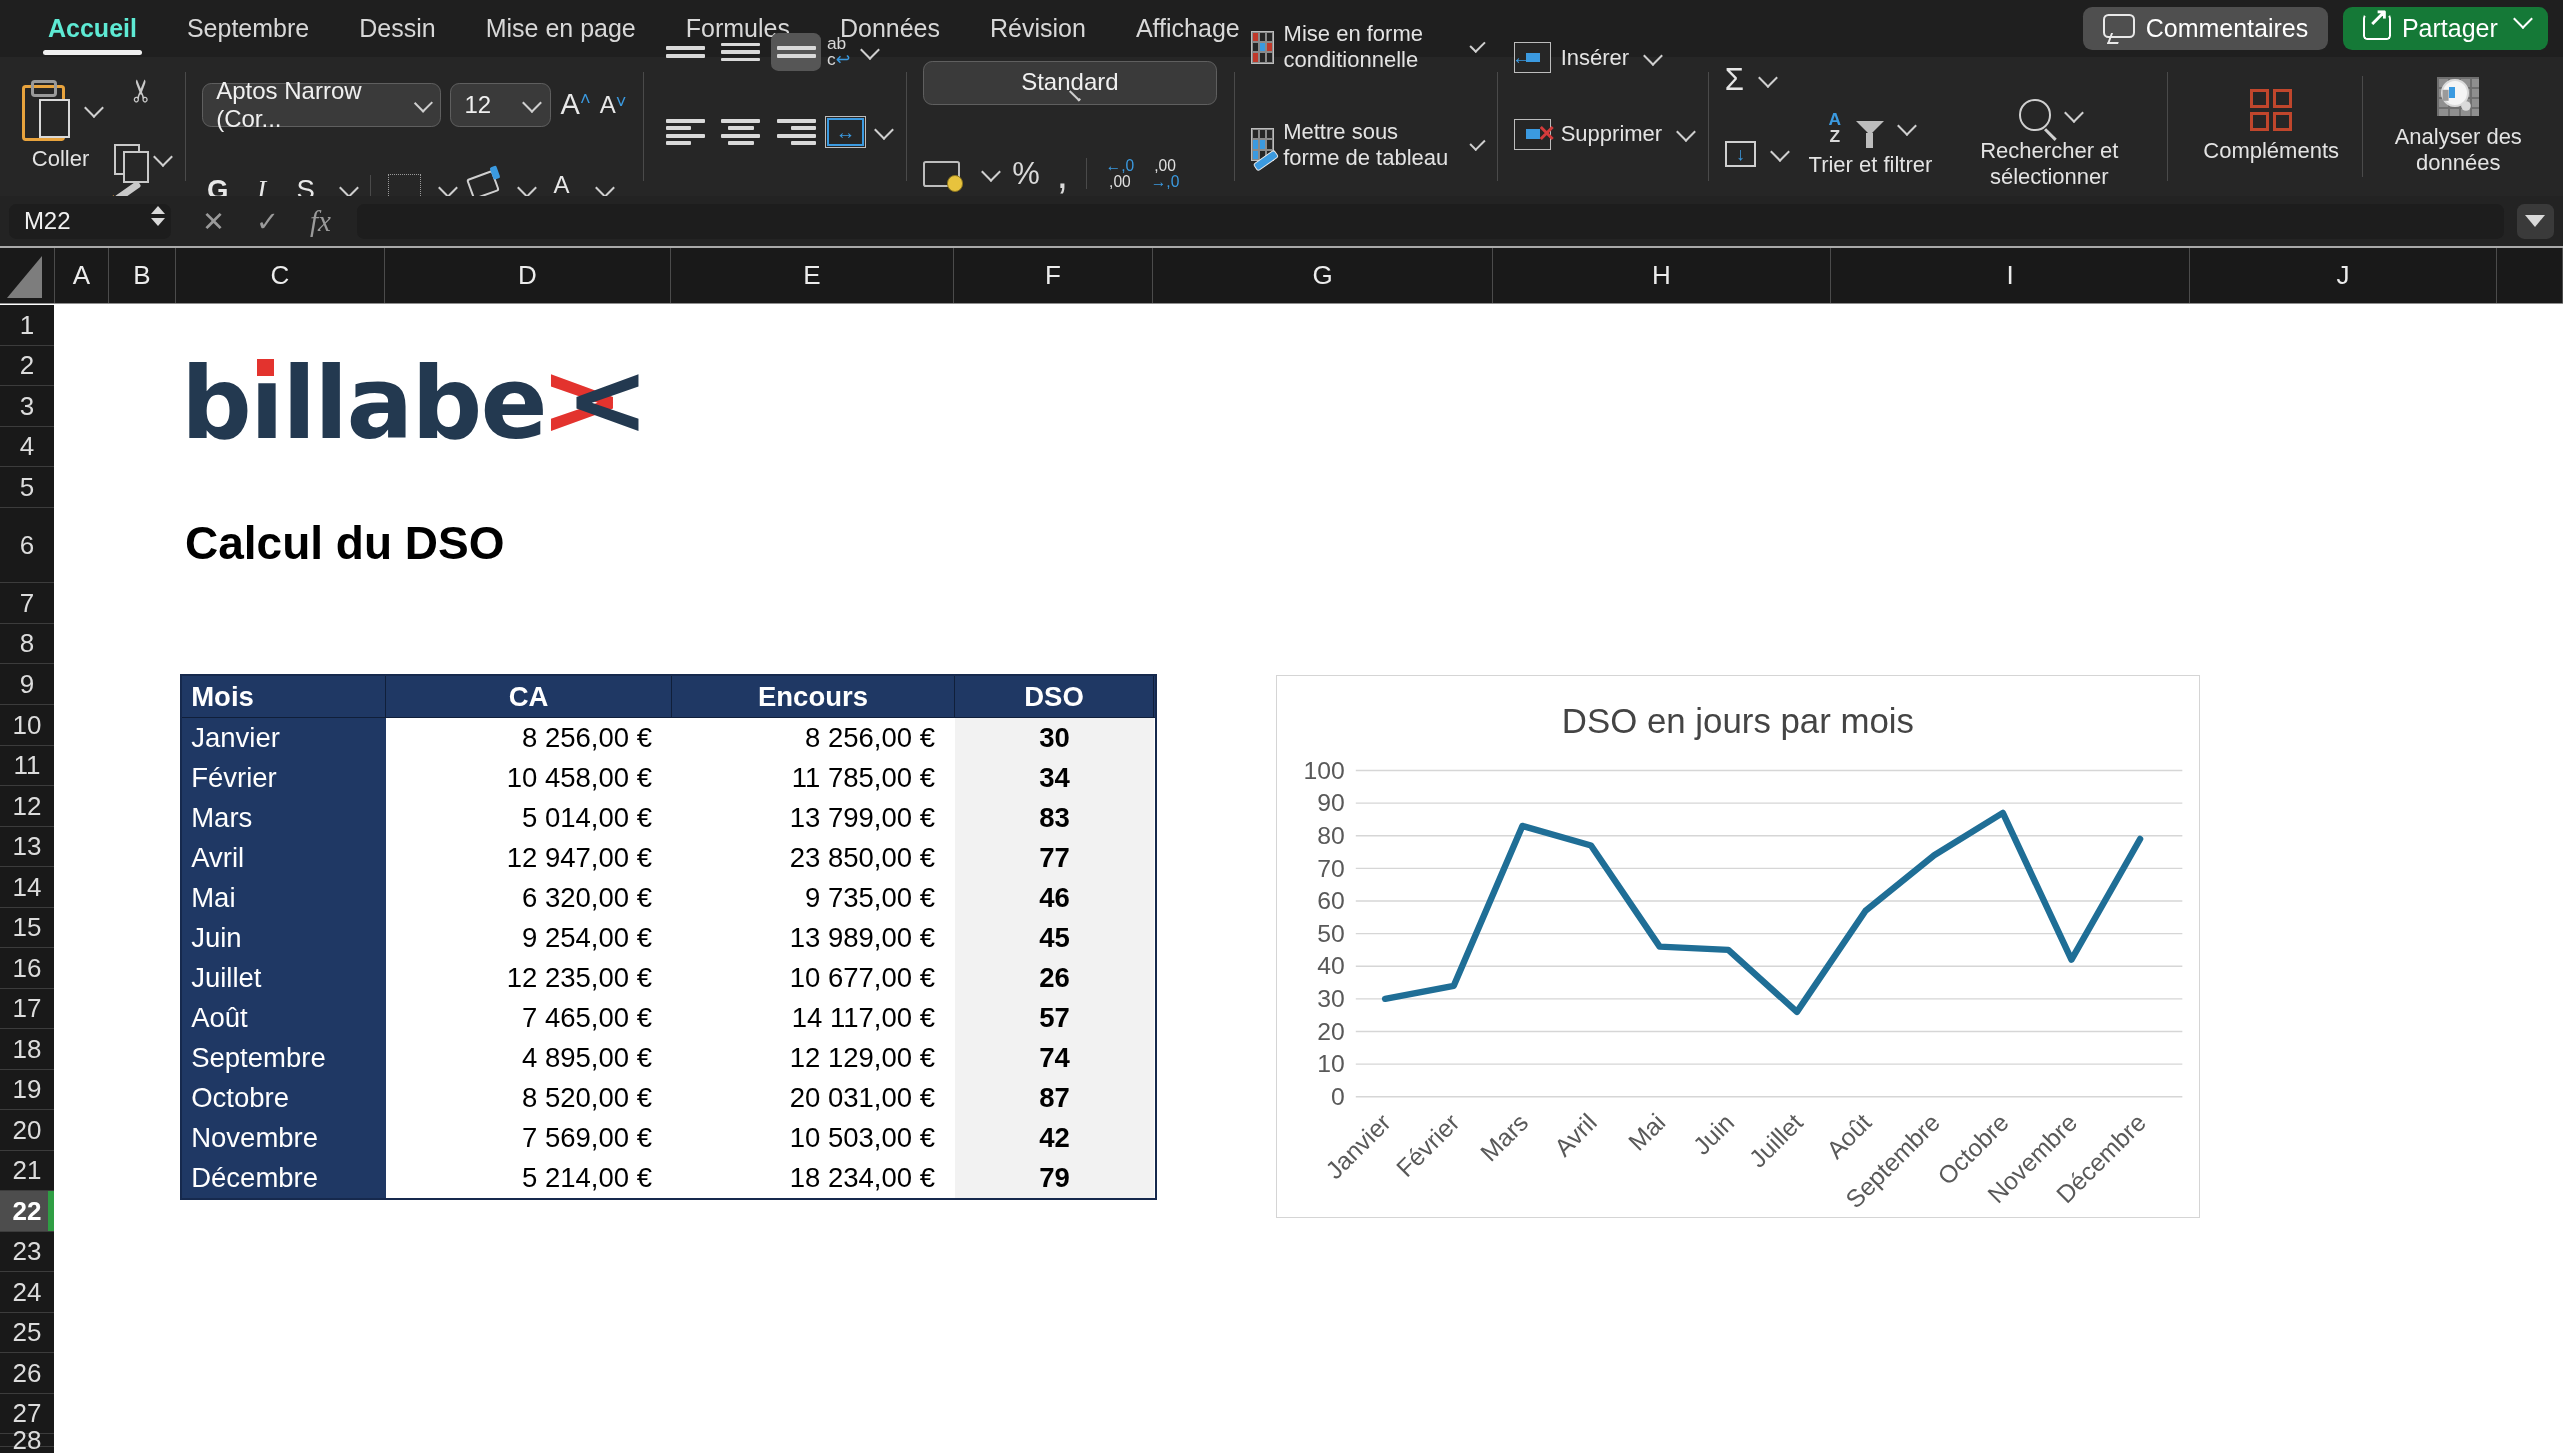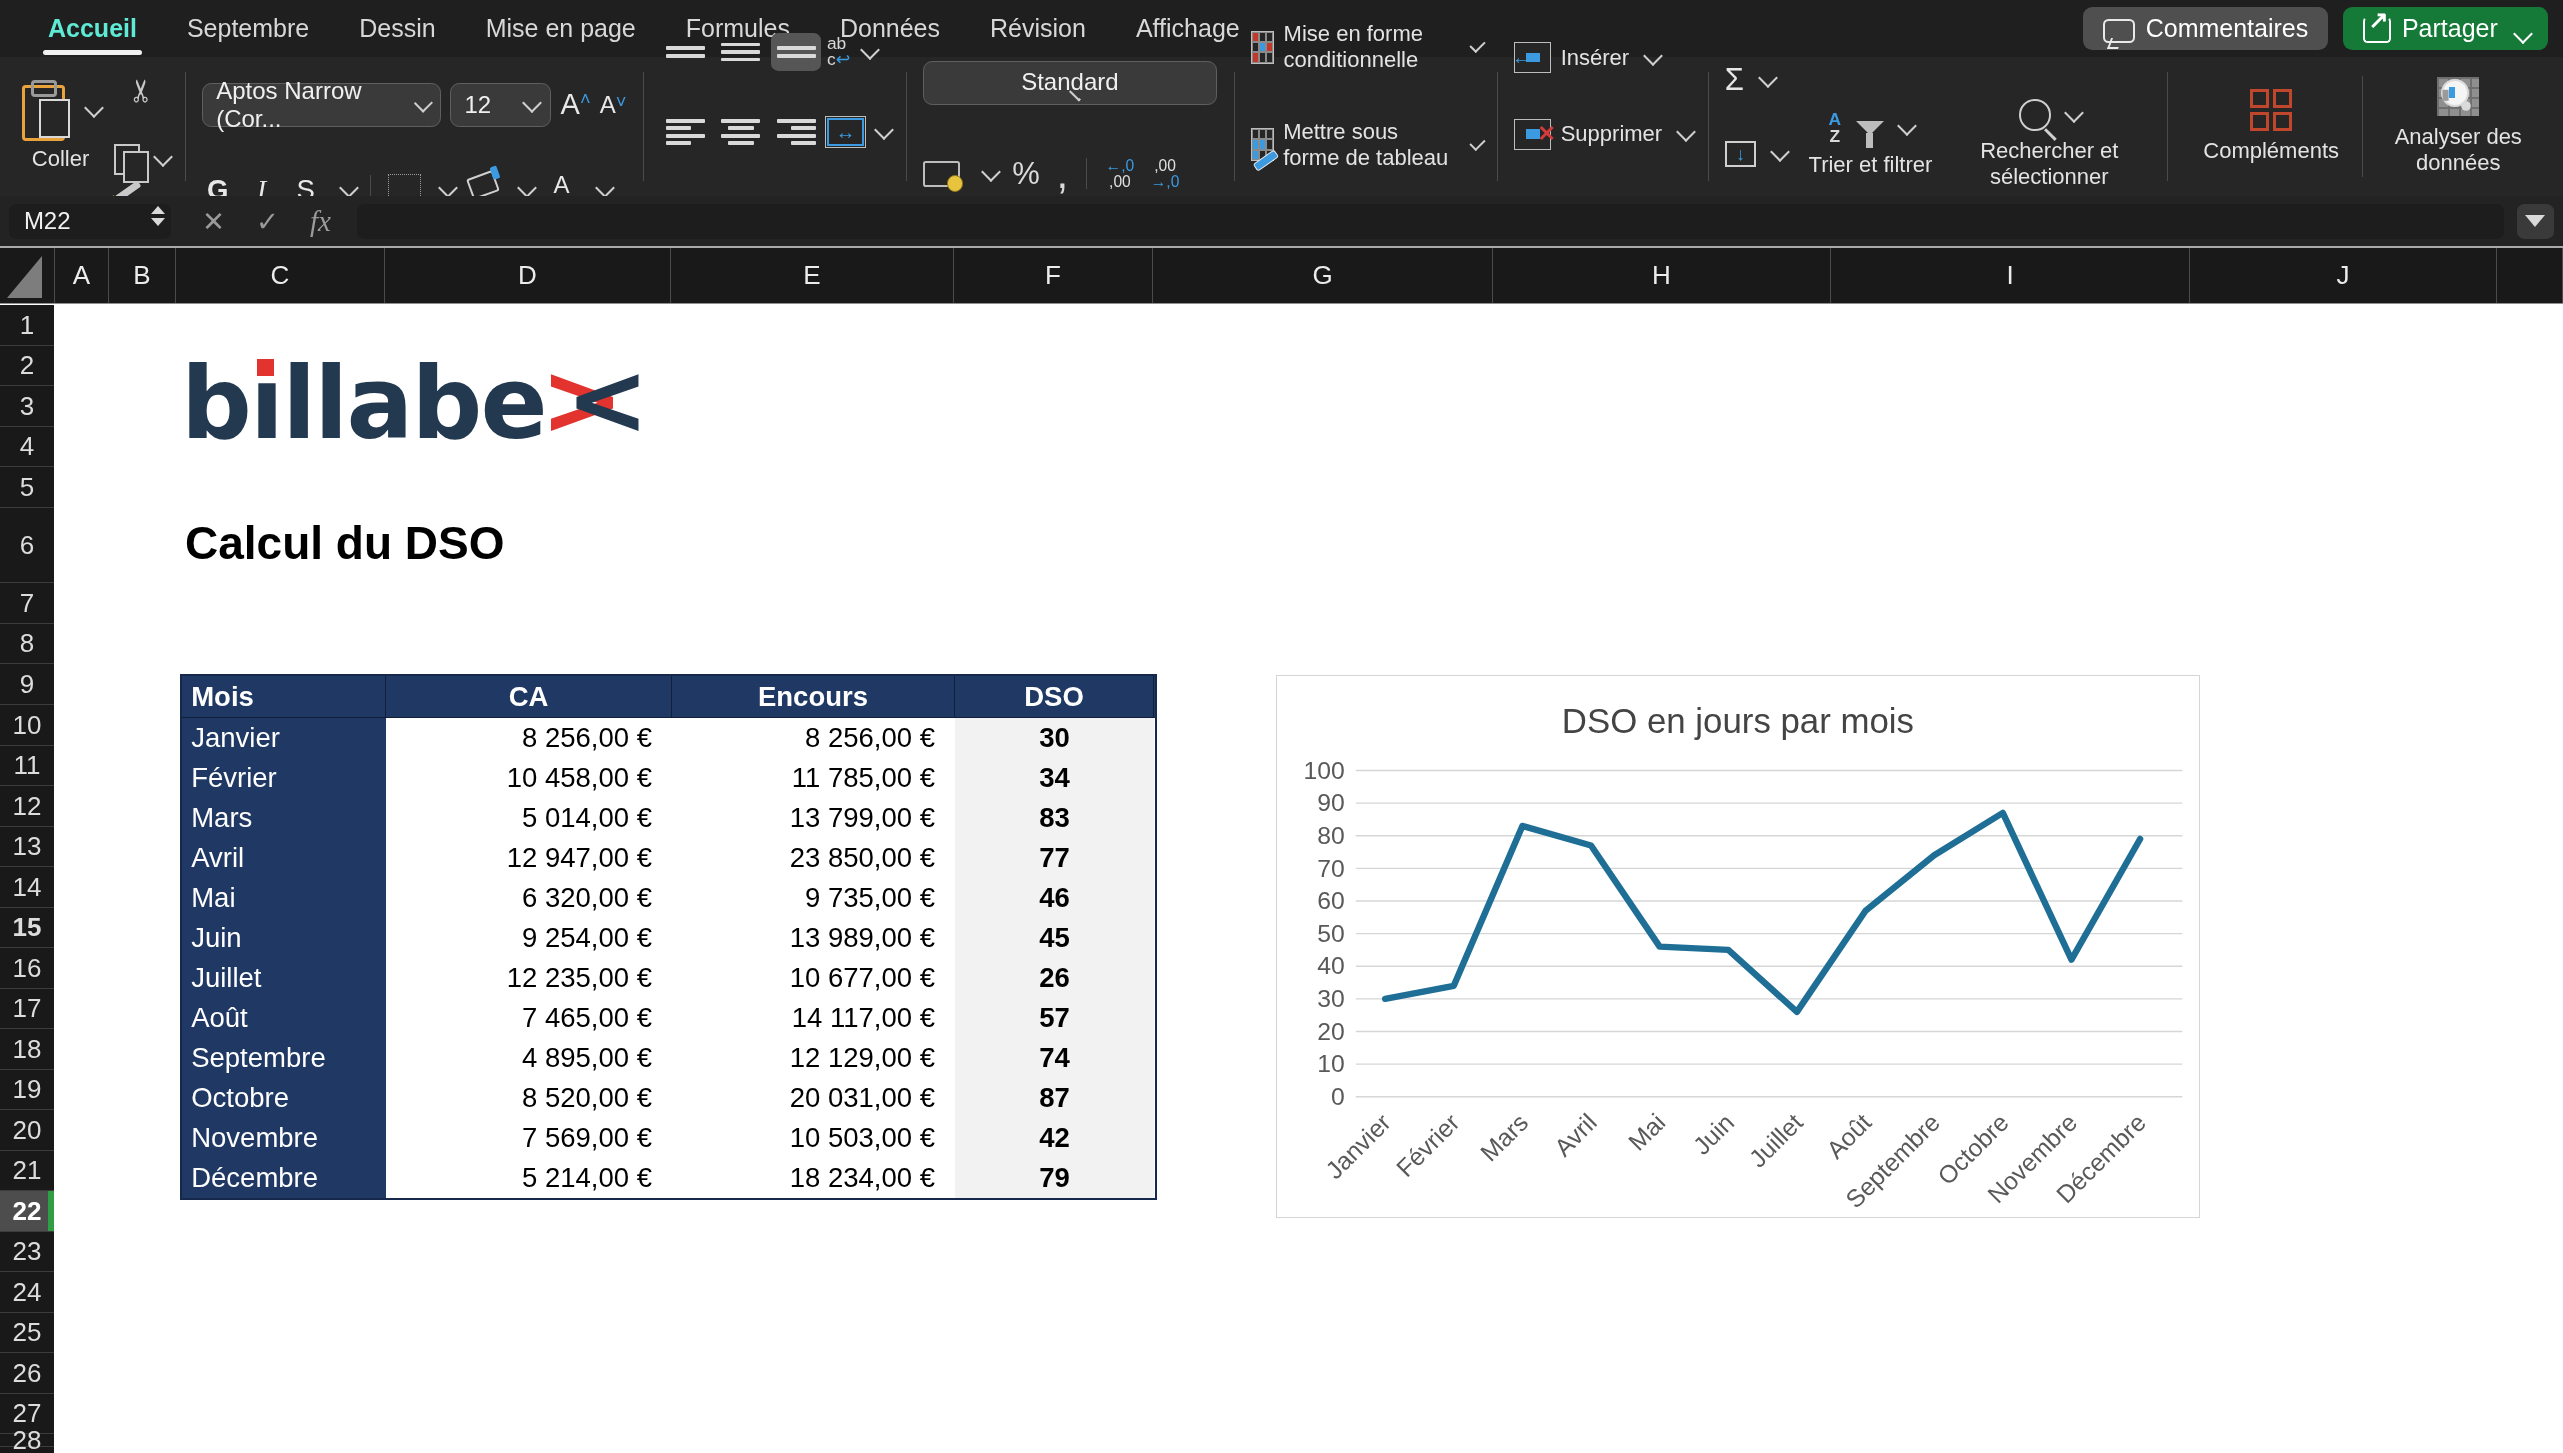--- a/index.html
+++ b/index.html
@@ -6,21 +6,21 @@
     font-family:"Liberation Sans",sans-serif;background:#fff;}
   
   #menubar{position:absolute;left:0;top:0;width:2563px;height:57px;background:#1f1f1f;
     display:flex;align-items:center;}
   #menu-tabs{display:flex;align-items:center;gap:50px;padding-left:48px;}
   .tab{font-size:25px;color:#d8d8d8;position:relative;cursor:default;white-space:nowrap;}
   .tab.active{color:#5eead4;font-weight:bold;text-align:right;}
   .tab.active::after{content:'';position:absolute;left:-5.5px;right:-5.5px;bottom:-12px;height:5.5px;
     border-radius:3.7px;background:#f0f0f0;}
   #menubar .spacer{flex:1;}
-  .pillbtn{display:flex;align-items:flex-end;gap:11px;font-size:25px;border-radius:9.2px;
+  .pillbtn{display:flex;align-items:flex-start;gap:11px;font-size:25px;border-radius:9.2px;
     padding:7.3px 20px;margin-right:14.7px;}
   #comments-btn{background:#4f4f4f;color:#fff;}
   #share-btn{color:#fff;}
   
   .bubble{width:27.5px;height:20px;border:2.8px solid #e9e9e9;border-radius:5.5px;position:relative;}
   .bubble::after{content:'';position:absolute;left:3.7px;bottom:-8.3px;width:9.2px;height:9.2px;
     background:inherit;border-left:2.8px solid #e9e9e9;border-bottom:2.8px solid #e9e9e9;
     transform:skewX(-20deg);background:transparent;}
   .sharebox{width:24px;height:22px;border:2.8px solid #fff;border-radius:4.6px;border-top-color:transparent;
     position:relative;}
@@ -544,21 +544,21 @@
     <div class="rowh" style="height: 41px;">5</div>
     <div class="rowh" style="height: 75px;">6</div>
     <div class="rowh" style="height: 41px;">7</div>
     <div class="rowh" style="height: 40px;">8</div>
     <div class="rowh" style="height: 41px;">9</div>
     <div class="rowh" style="height: 41px;">10</div>
     <div class="rowh" style="height: 40px;">11</div>
     <div class="rowh" style="height: 41px;">12</div>
     <div class="rowh" style="height: 40px;">13</div>
     <div class="rowh" style="height: 41px;">14</div>
-    <div class="rowh" style="height: 40px; font-weight: bold;">15</div>
+    <div class="rowh" style="height: 40px;">15</div>
     <div class="rowh" style="height: 41px;">16</div>
     <div class="rowh" style="height: 40px;">17</div>
     <div class="rowh" style="height: 41px;">18</div>
     <div class="rowh" style="height: 40px;">19</div>
     <div class="rowh" style="height: 41px;">20</div>
     <div class="rowh" style="height: 40px;">21</div>
     <div class="rowh sel" style="height: 41px;">22</div>
     <div class="rowh" style="height: 40px;">23</div>
     <div class="rowh" style="height: 41px;">24</div>
     <div class="rowh" style="height: 40px;">25</div>

